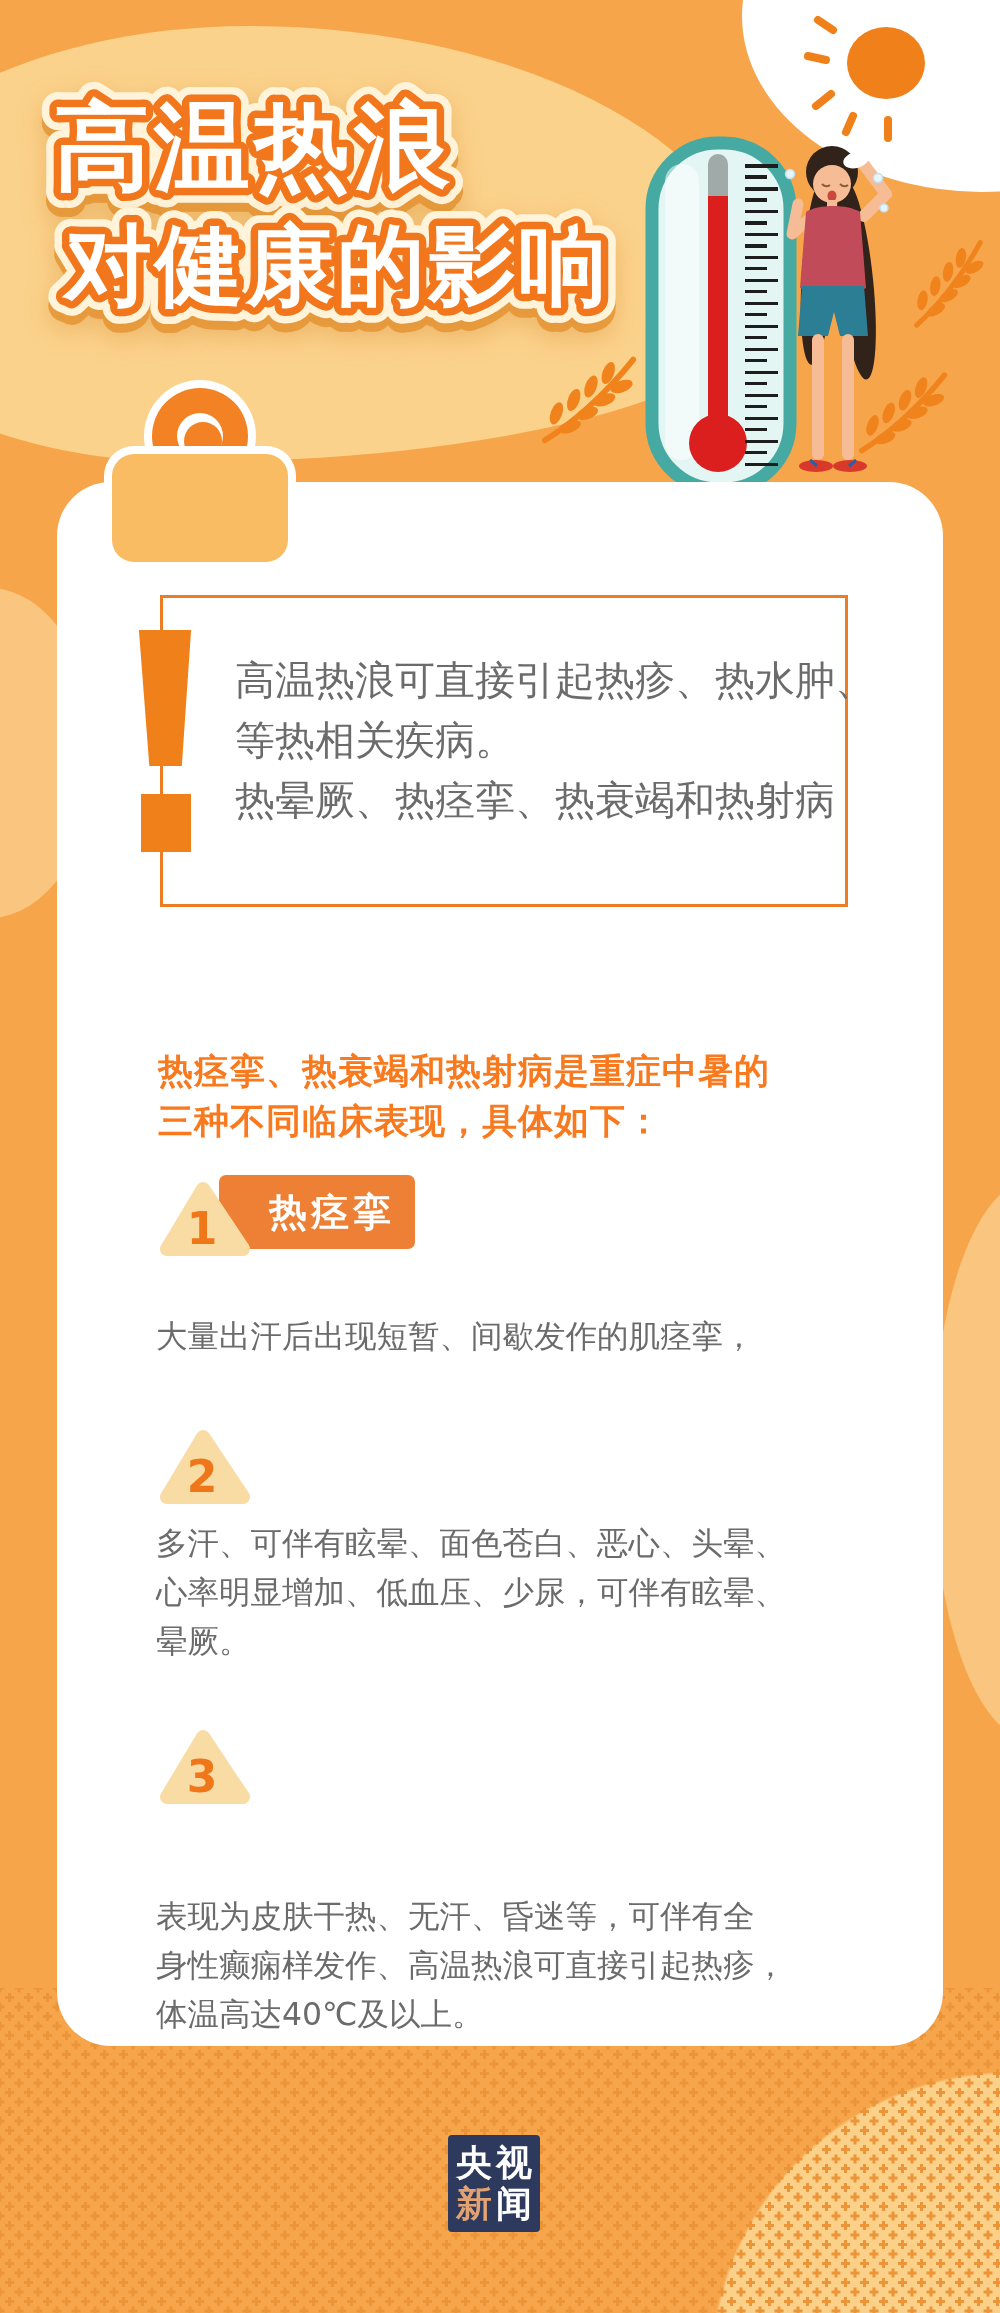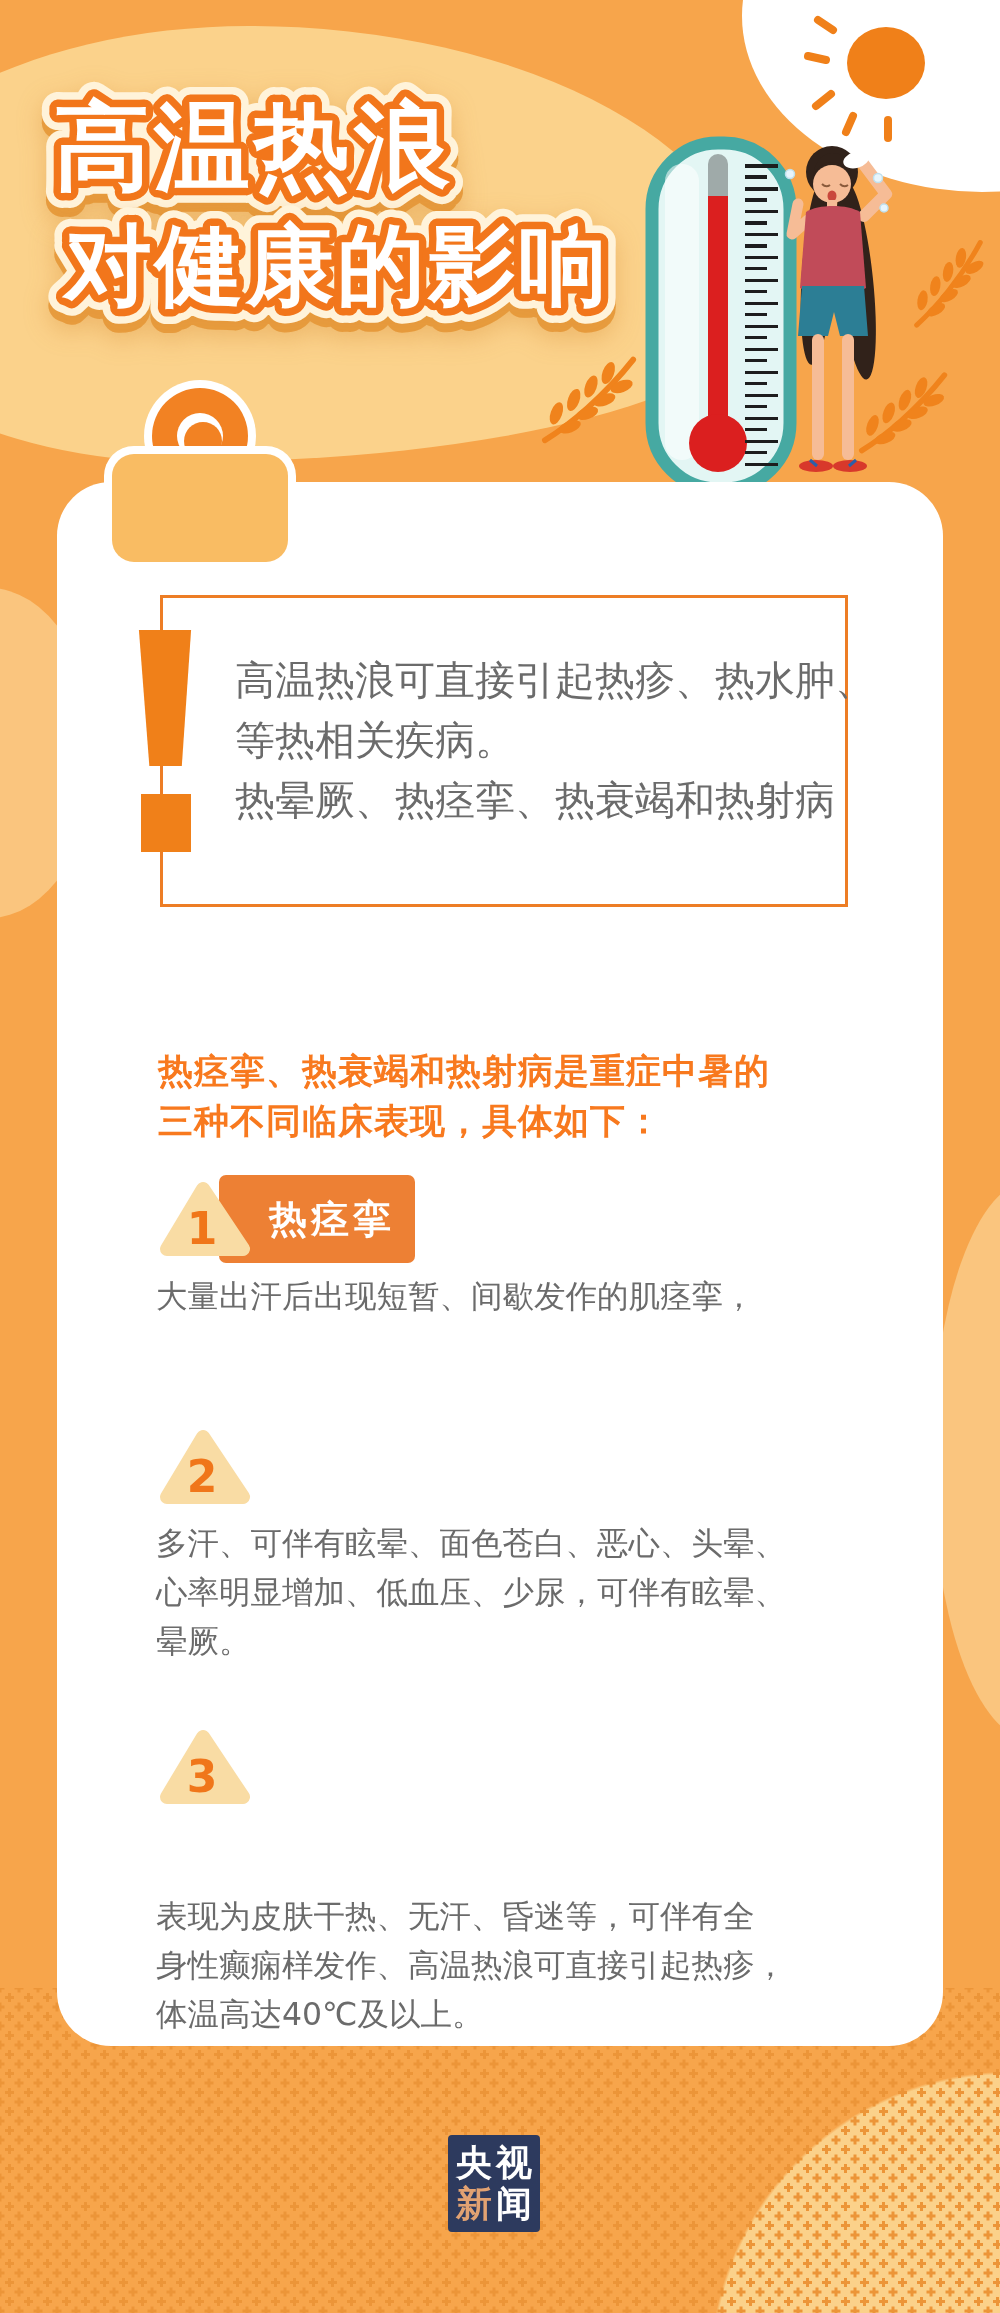--- a/index.html
+++ b/index.html
@@ -75,30 +75,30 @@
   
   .subtitle{left:101px;top:519px;margin-top:45px;}
   .subtitle-line{font-size:35px;line-height:50px;font-weight:900;color:#F8791E;
     white-space:nowrap;letter-spacing:1px;}
 
   
   .badge{width:270px;height:84px;}
   .badge-1{left:100px;top:693px;}
   .badge-2{left:100px;top:941px;}
   .badge-3{left:100px;top:1241px;}
-  .badge-rect{position:absolute;left:62px;top:0;width:196px;height:88px;background:#ED8034;
+  .badge-rect{position:absolute;left:62px;top:0;width:196px;height:74px;background:#ED8034;
     border-radius:7px;display:flex;align-items:center;justify-content:center;padding-left:30px;}
   .badge-label{color:#FFFFFF;font-size:38px;font-weight:900;letter-spacing:4px;white-space:nowrap;}
   .badge-tri{position:absolute;left:0;top:2px;overflow:visible;}
   .tri-shape{fill:#F9DCA4;stroke:#F9DCA4;stroke-width:14px;stroke-linejoin:round;}
   .badge-num{font-family:"DejaVu Sans",sans-serif;font-size:44px;font-weight:900;fill:#F0761A;}
 
   
   .desc{left:99px;}
-  .desc-1{top:790px;}
+  .desc-1{top:830px;}
   .desc-2{top:1037px;}
   .desc-3{top:1410px;}
   .desc-line{font-size:31.5px;line-height:49px;color:#6B6B6B;white-space:nowrap;}
 
   
   .logo{left:448px;top:2135px;width:92px;height:97px;background:#2D3A5E;border-radius:4px;
     z-index:6;display:grid;grid-template-columns:1fr 1fr;grid-template-rows:1fr 1fr;
     place-items:center;padding:7px 6px;}
   .logo-char{font-size:36px;font-weight:900;color:#FFFFFF;line-height:1;}
   .logo-char.tan{color:#E2A272;}

